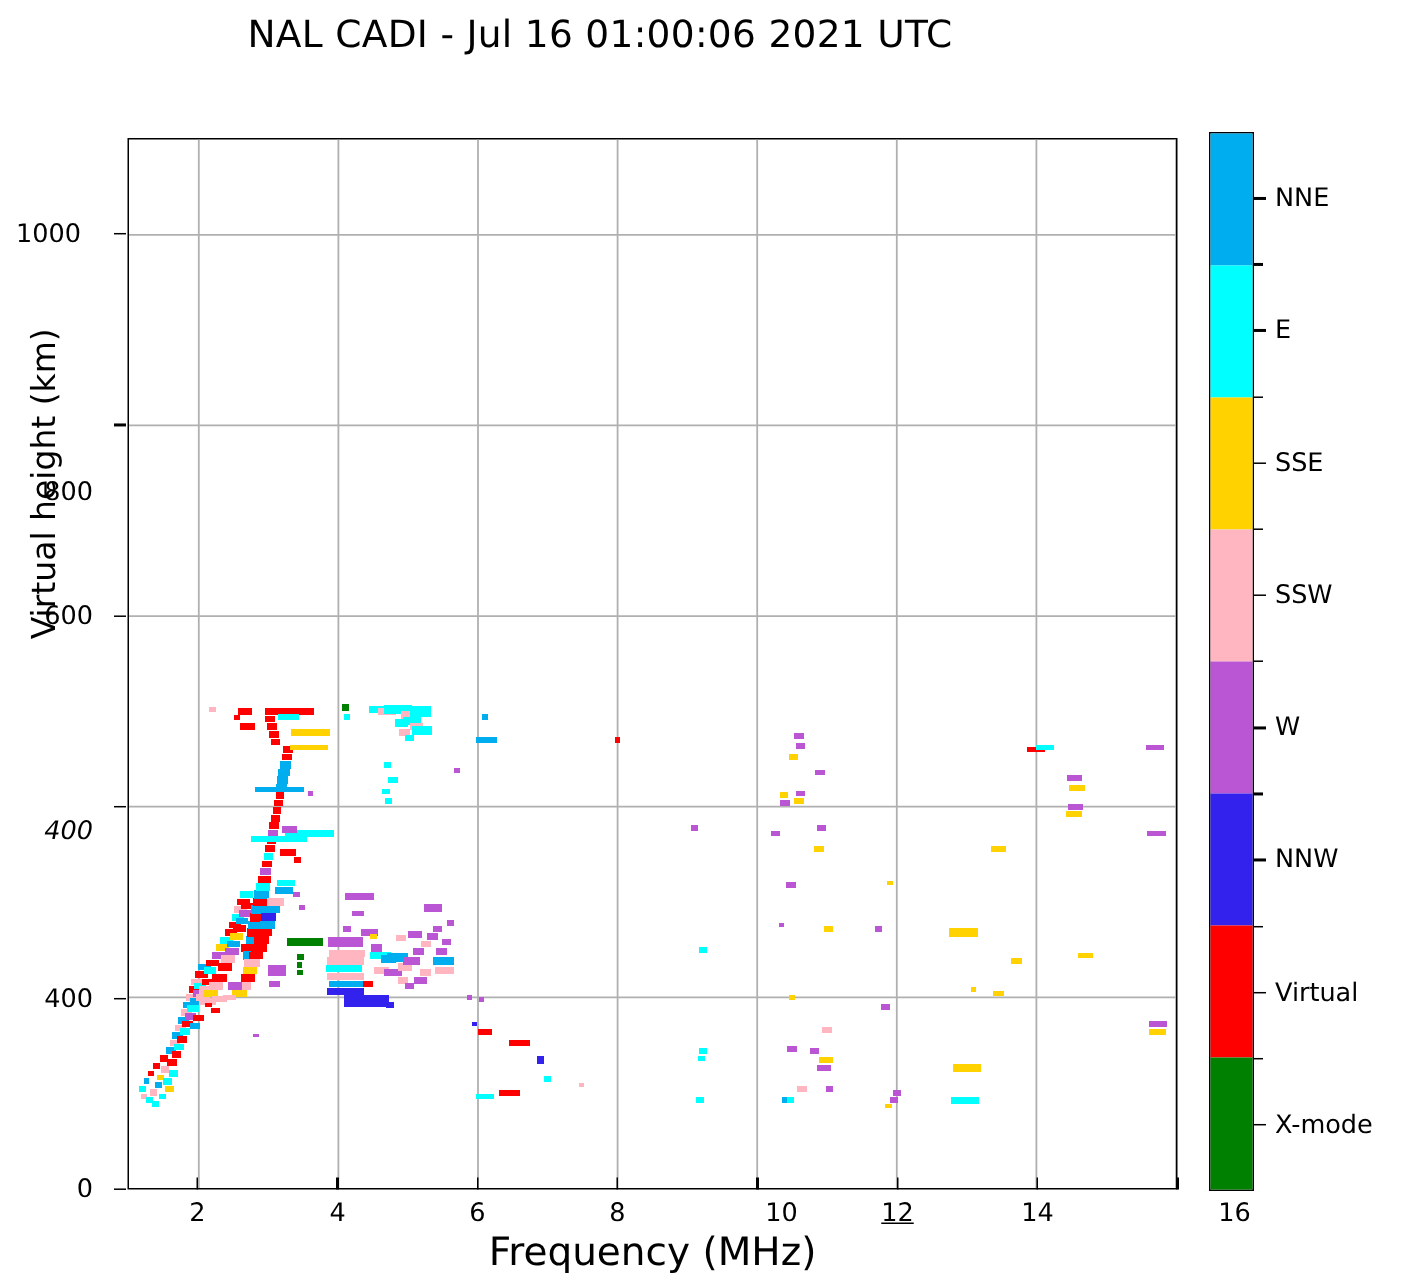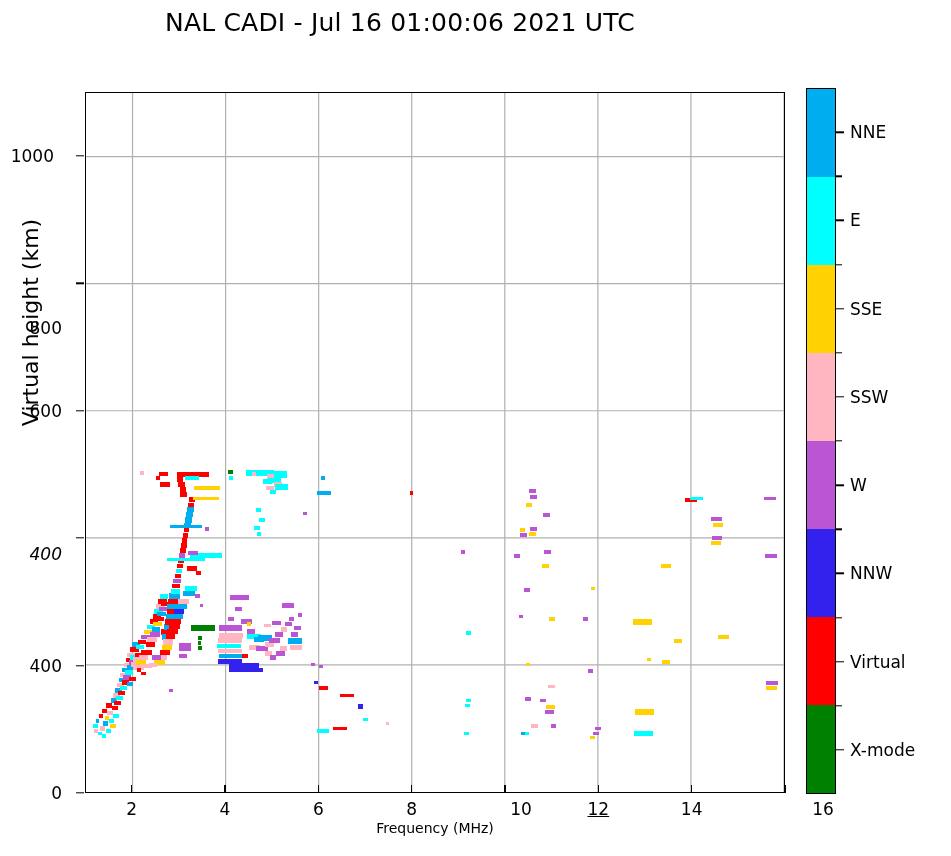--- a/index.html
+++ b/index.html
@@ -19,21 +19,21 @@
          transform:translateY(-50%);white-space:nowrap;}
   #yticks{position:absolute;left:0;top:92px;width:76px;height:701px;}
   .ytickmark{position:absolute;right:-8px;width:8px;height:1.4px;background:#000;
              transform:translateY(-50%);}
   .xtick{position:absolute;top:6px;font-size:17px;text-align:center;
          transform:translateX(-50%);white-space:nowrap;}
   #xticks{position:absolute;left:85px;top:793px;width:700px;height:40px;}
   .xtickmark{position:absolute;top:-8px;width:1.4px;height:8px;background:#000;}
 
   #xlabel{position:absolute;left:85px;top:820px;width:700px;text-align:center;
-          font-size:14px;}
+          font-size:26px;}
   #ylabel{position:absolute;left:-100px;top:310px;width:260px;text-align:center;
           font-size:22px;transform:rotate(-90deg);transform-origin:center;}
 
   
   #cbar{position:absolute;left:806px;top:88px;width:30px;height:706px;
         border:1.4px solid #000;box-sizing:border-box;}
   .cseg{width:100%;}
   #cbarlabels{position:absolute;left:836px;top:88px;width:110px;height:706px;}
   .clabel{position:absolute;left:14px;font-size:17px;transform:translateY(-50%);
           white-space:nowrap;}

